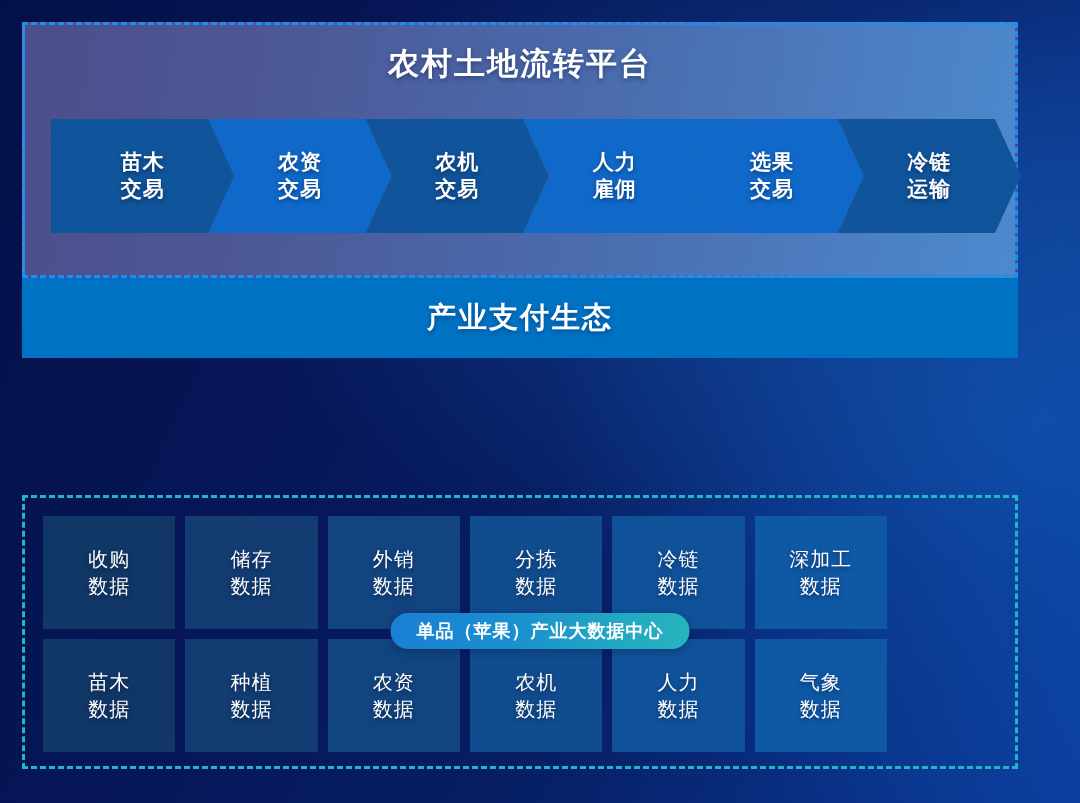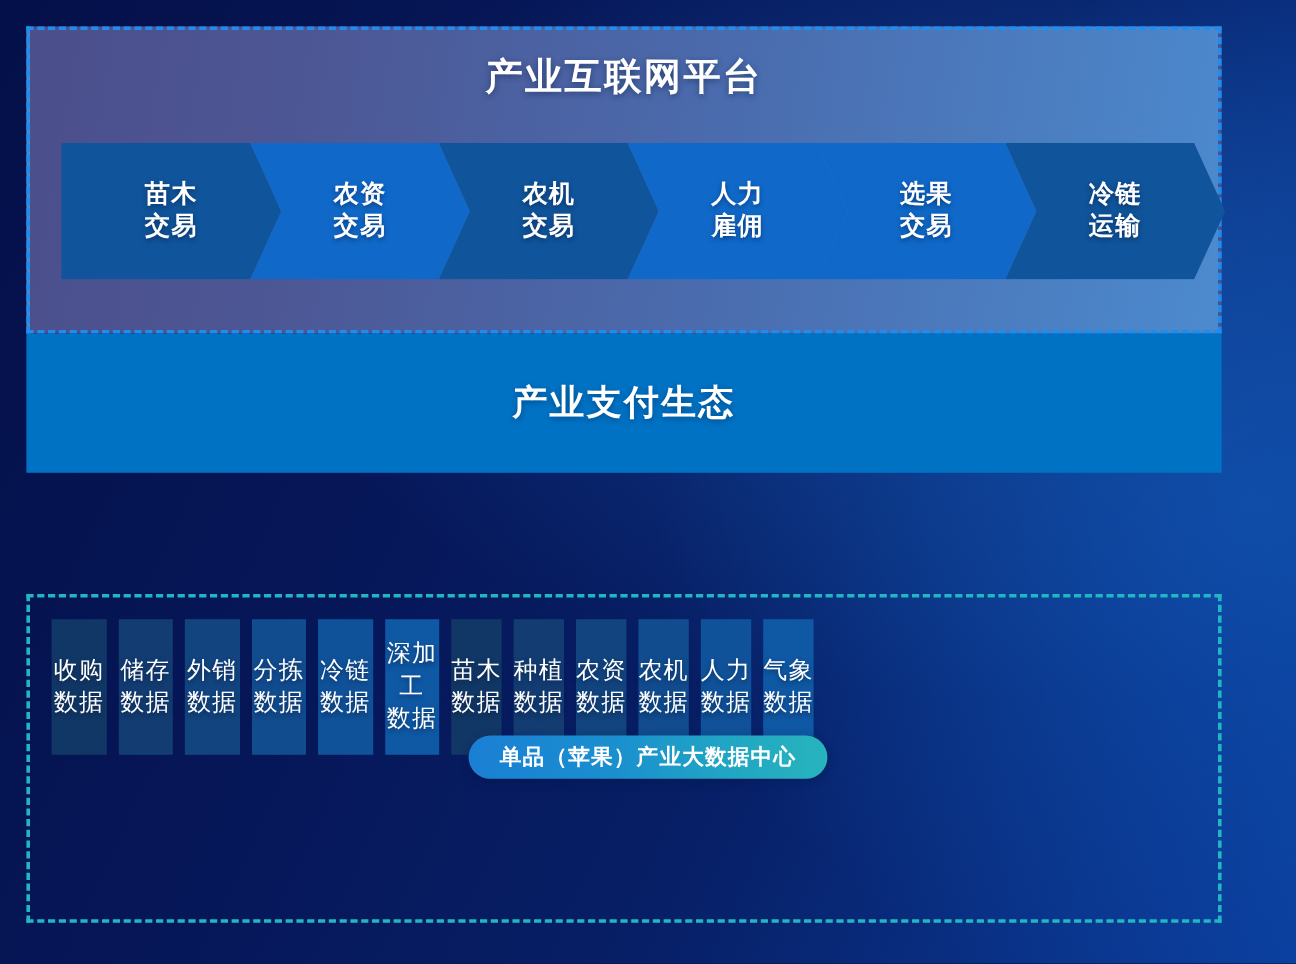--- a/index.html
+++ b/index.html
@@ -81,21 +81,21 @@
   .chevron.dark  { background: #10549b; }
   .chevron.light { background: #1069c9; }
   .chevron span { position: relative; z-index: 2; }
 
   
   .payment-bar {
     position: absolute;
     left: 22px;
     top: 278px;
     width: 996px;
-    height: 116px;
+    height: 80px;
     background: #0072c4;
     display: flex;
     align-items: center;
     justify-content: center;
   }
   .payment-bar .label {
     color: #ffffff;
     font-size: 29px;
     font-weight: bold;
     letter-spacing: 2px;
@@ -136,20 +136,21 @@
     background: transparent;
   }
 
   .card-grid {
     position: absolute;
     left: 18px;
     top: 18px;
     width: 844px;
     height: 236px;
     display: flex;
+    flex-direction: column;
     gap: 10px;
   }
   .card-row {
     display: flex;
     gap: 10px;
     height: 113px;
   }
   .data-card {
     flex: 1 1 0;
     display: flex;
@@ -191,21 +192,21 @@
     box-shadow: 0 2px 8px rgba(0, 20, 60, 0.35);
     z-index: 5;
   }
 </style>
 </head>
 <body>
 
 <div id="stage">
 
   <div class="top-panel">
-    <div class="top-title">产业互联网平台</div>
+    <div class="top-title">农村土地流转平台</div>
     <div class="chevron-row">
         <div class="chevron dark">
           <span>
             <div>苗木</div>
             <div>交易</div>
           </span>
         </div>
         <div class="chevron light">
           <span>
             <div>农资</div>

